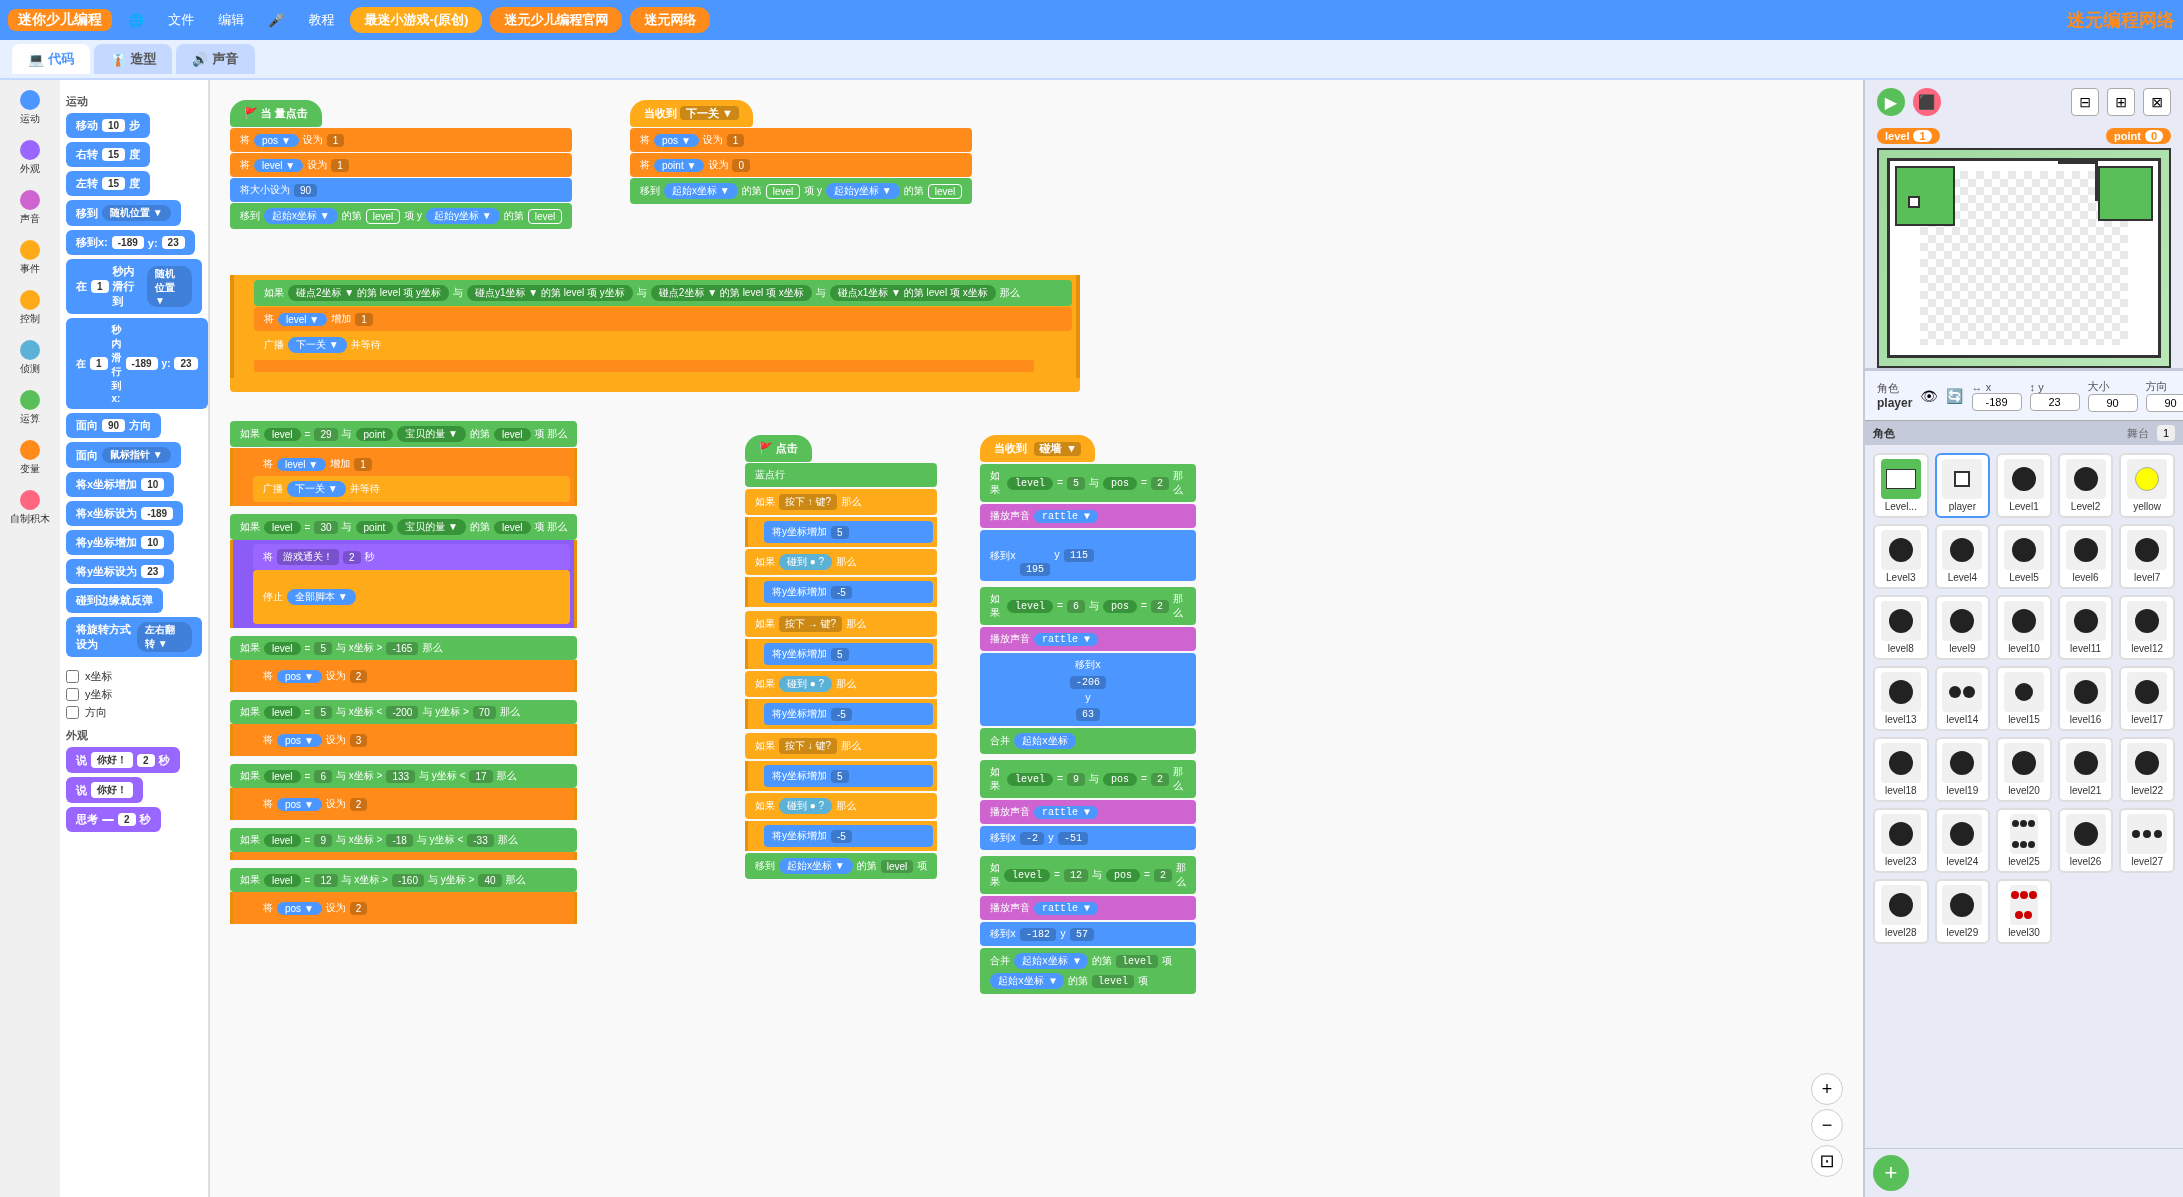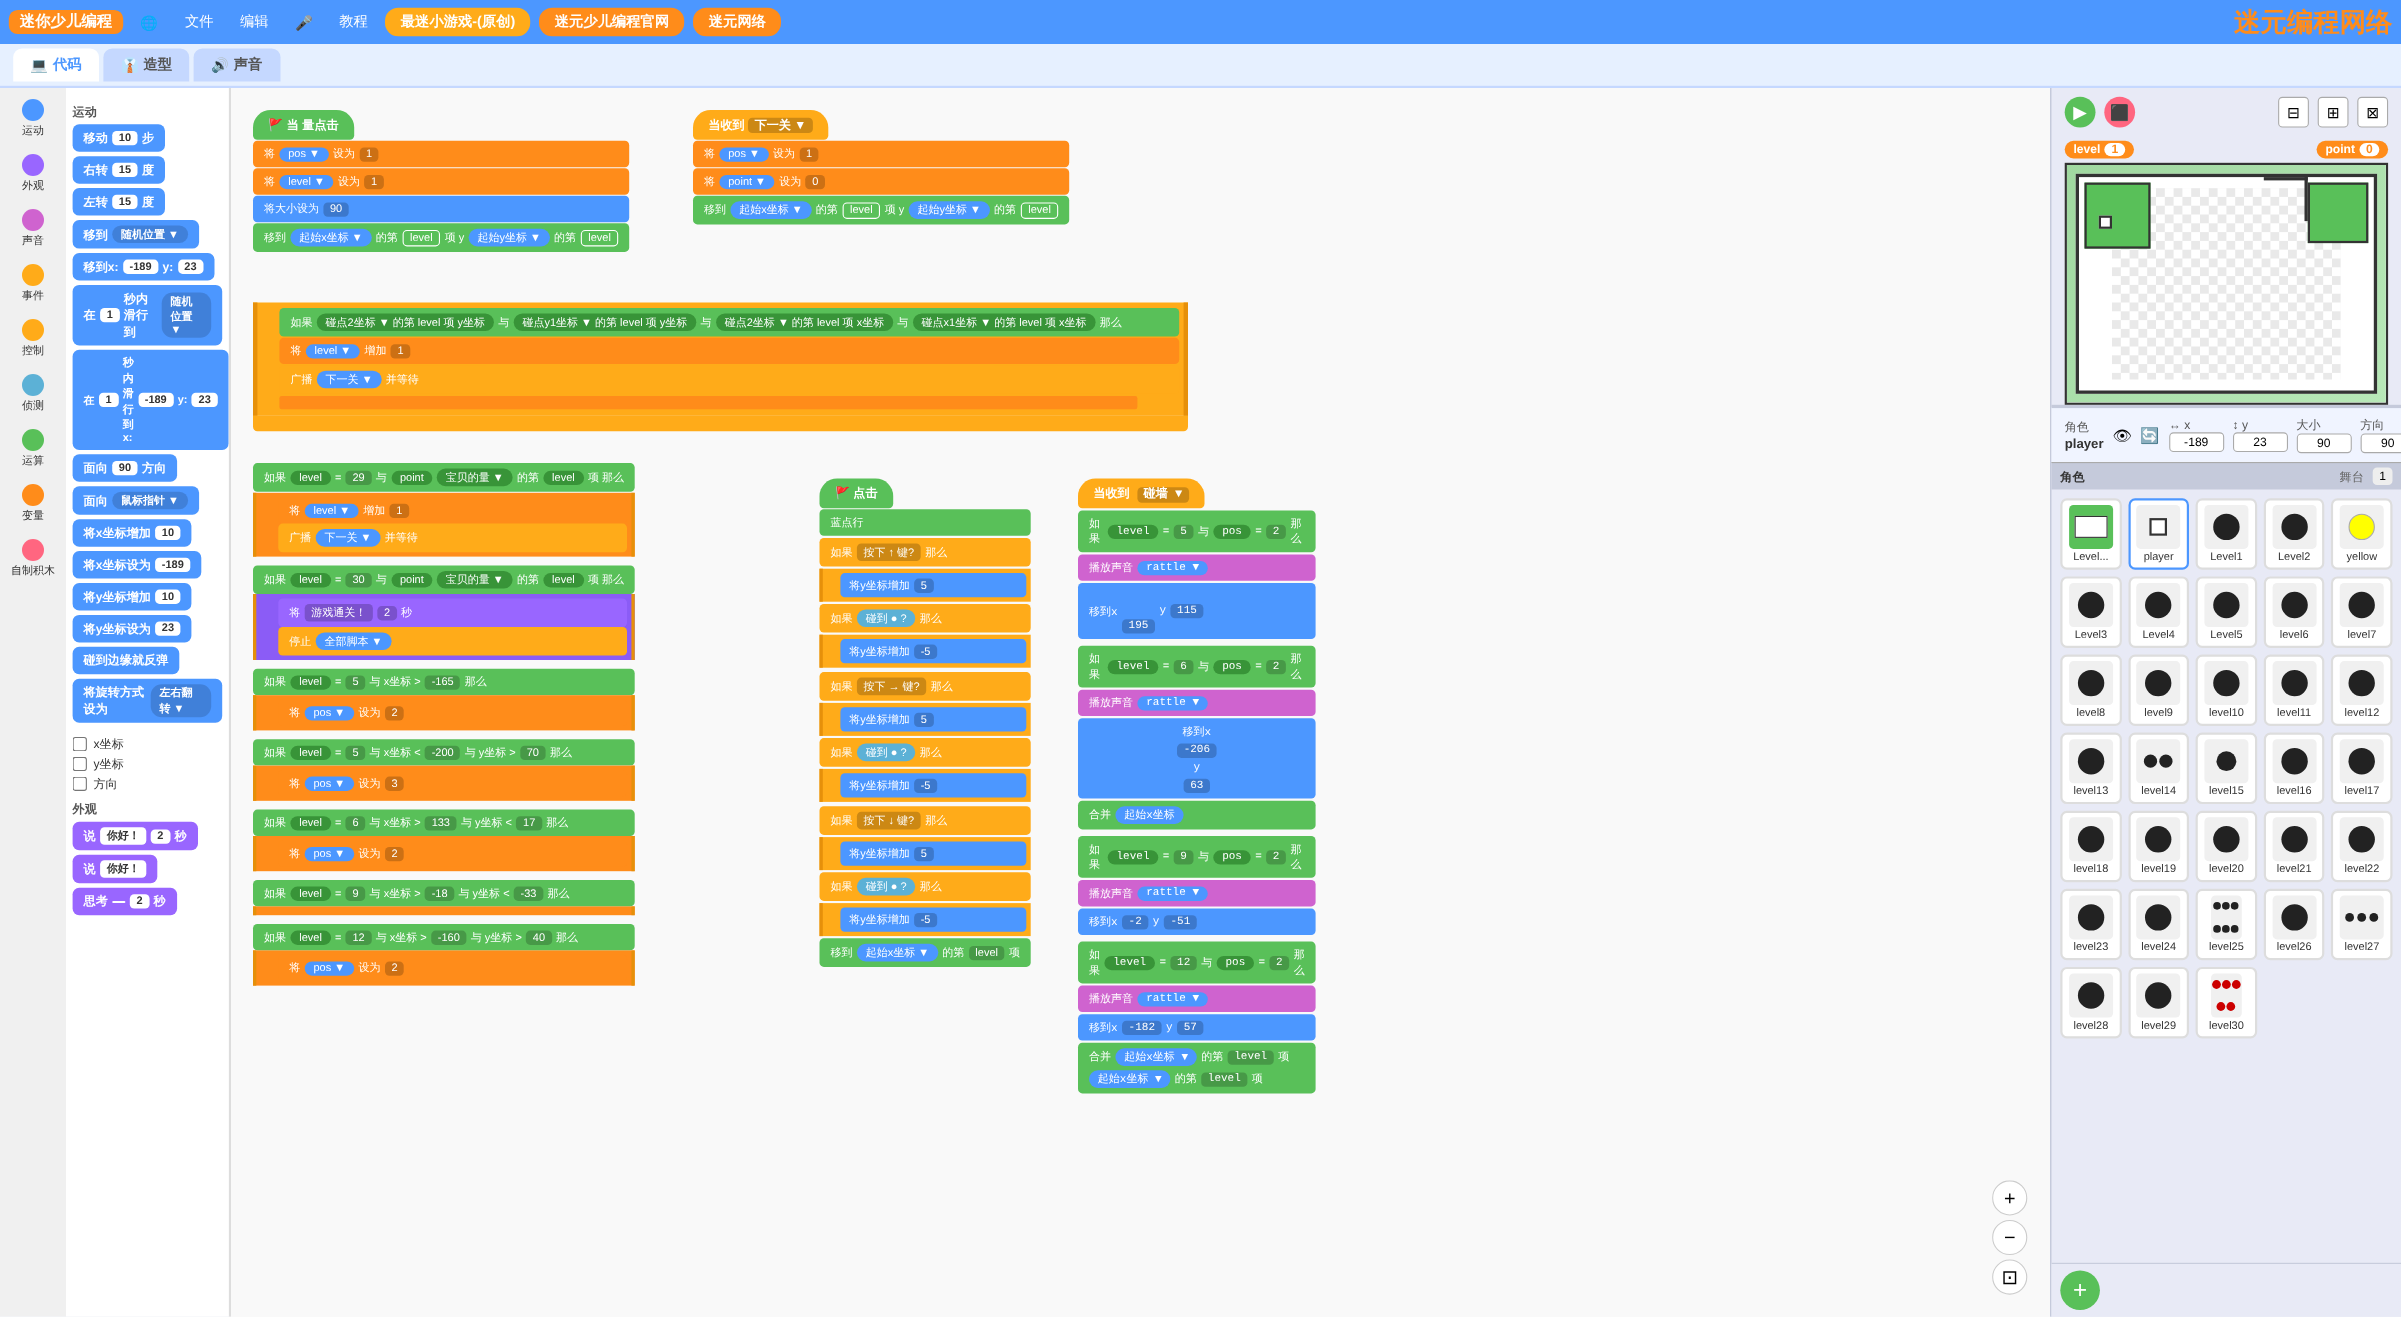--- a/index.html
+++ b/index.html
@@ -45,21 +45,21 @@
       padding: 4px 14px;
       color: white;
       font-size: 13px;
       font-weight: bold;
       border: none;
       cursor: pointer;
     }
     .topbar-spacer { flex: 1; }
     .topbar-right-logo {
       color: #ff8c1a;
-      font-size: 24px;
+      font-size: 18px;
       font-weight: bold;
     }
 
     
     #tabbar {
       height: 40px;
       background: #e6f0ff;
       display: flex;
       align-items: center;
       padding: 0 12px;
@@ -548,21 +548,21 @@
 
           <div style="background:#59c059; border-radius:4px; padding:5px 10px; color:white; font-size:10px; margin:1px 0; display:flex; gap:4px; align-items:center;">如果 <span style="background:#389438;border-radius:10px;padding:1px 8px;">level</span> = <span style="background:rgba(0,0,0,0.2);border-radius:4px;padding:1px 6px;">29</span> 与 <span style="background:#389438;border-radius:10px;padding:1px 8px;">point</span> <span style="background:#389438;border-radius:10px;padding:1px 8px;">宝贝的量 ▼</span> 的第 <span style="background:#389438;border-radius:10px;padding:1px 8px;">level</span> 项 那么</div>
           <div style="background:#ff8c1a; padding:4px 4px 4px 20px; border-left:3px solid #e6900a; border-right:3px solid #e6900a;">
             <div style="background:#ff8c1a; border-radius:4px; padding:5px 10px; color:white; font-size:10px; display:flex; gap:4px; align-items:center;">将 <span style="background:#4c97ff;border-radius:10px;padding:1px 8px;">level ▼</span> 增加 <span style="background:rgba(0,0,0,0.2);border-radius:4px;padding:1px 6px;">1</span></div>
             <div style="background:#ffab19; border-radius:4px; padding:5px 10px; color:white; font-size:10px; display:flex; gap:4px; align-items:center;">广播 <span style="background:#4c97ff;border-radius:10px;padding:1px 8px;">下一关 ▼</span> 并等待</div>
           </div>
 
           <div style="margin-top:8px; background:#59c059; border-radius:4px; padding:5px 10px; color:white; font-size:10px; display:flex; gap:4px; align-items:center;">如果 <span style="background:#389438;border-radius:10px;padding:1px 8px;">level</span> = <span style="background:rgba(0,0,0,0.2);border-radius:4px;padding:1px 6px;">30</span> 与 <span style="background:#389438;border-radius:10px;padding:1px 8px;">point</span> <span style="background:#389438;border-radius:10px;padding:1px 8px;">宝贝的量 ▼</span> 的第 <span style="background:#389438;border-radius:10px;padding:1px 8px;">level</span> 项 那么</div>
           <div style="background:#8b5cf6; padding:4px 4px 4px 20px; border-left:3px solid #e6900a; border-right:3px solid #e6900a;">
             <div style="background:#9966ff; border-radius:4px; padding:5px 10px; color:white; font-size:10px; display:flex; gap:4px; align-items:center;">将 <span style="background:rgba(0,0,0,0.2);border-radius:4px;padding:1px 6px;">游戏通关！</span> <span style="background:rgba(0,0,0,0.2);border-radius:4px;padding:1px 6px;">2</span> 秒</div>
-            <div style="background:#ffab19; border-radius:4px; padding:5px 10px; color:white; font-size:10px; display:flex; gap:4px; align-items:center;">停止 <span style="background:#4c97ff;border-radius:10px;padding:1px 8px;">全部脚本 ▼</span></div>
+            <div style="background:#ffab19; border-radius:4px; padding:19px 10px; color:white; font-size:10px; display:flex; gap:4px; align-items:center;">停止 <span style="background:#4c97ff;border-radius:10px;padding:1px 8px;">全部脚本 ▼</span></div>
           </div>
 
           <div style="margin-top:8px; background:#59c059; border-radius:4px; padding:5px 10px; color:white; font-size:10px; display:flex; gap:4px; align-items:center;">如果 <span style="background:#389438;border-radius:10px;padding:1px 8px;">level</span> = <span style="background:rgba(0,0,0,0.2);border-radius:4px;padding:1px 6px;">5</span> 与 x坐标 &gt; <span style="background:rgba(0,0,0,0.2);border-radius:4px;padding:1px 6px;">-165</span> 那么</div>
           <div style="background:#ff8c1a; padding:4px 4px 4px 20px; border-left:3px solid #e6900a; border-right:3px solid #e6900a;">
             <div style="background:#ff8c1a; border-radius:4px; padding:5px 10px; color:white; font-size:10px; display:flex; gap:4px; align-items:center;">将 <span style="background:#4c97ff;border-radius:10px;padding:1px 8px;">pos ▼</span> 设为 <span style="background:rgba(0,0,0,0.2);border-radius:4px;padding:1px 6px;">2</span></div>
           </div>
 
           <div style="margin-top:8px; background:#59c059; border-radius:4px; padding:5px 10px; color:white; font-size:10px; display:flex; gap:4px; align-items:center;">如果 <span style="background:#389438;border-radius:10px;padding:1px 8px;">level</span> = <span style="background:rgba(0,0,0,0.2);border-radius:4px;padding:1px 6px;">5</span> 与 x坐标 &lt; <span style="background:rgba(0,0,0,0.2);border-radius:4px;padding:1px 6px;">-200</span> 与 y坐标 &gt; <span style="background:rgba(0,0,0,0.2);border-radius:4px;padding:1px 6px;">70</span> 那么</div>
           <div style="background:#ff8c1a; padding:4px 4px 4px 20px; border-left:3px solid #e6900a; border-right:3px solid #e6900a;">
             <div style="background:#ff8c1a; border-radius:4px; padding:5px 10px; color:white; font-size:10px; display:flex; gap:4px; align-items:center;">将 <span style="background:#4c97ff;border-radius:10px;padding:1px 8px;">pos ▼</span> 设为 <span style="background:rgba(0,0,0,0.2);border-radius:4px;padding:1px 6px;">3</span></div>

